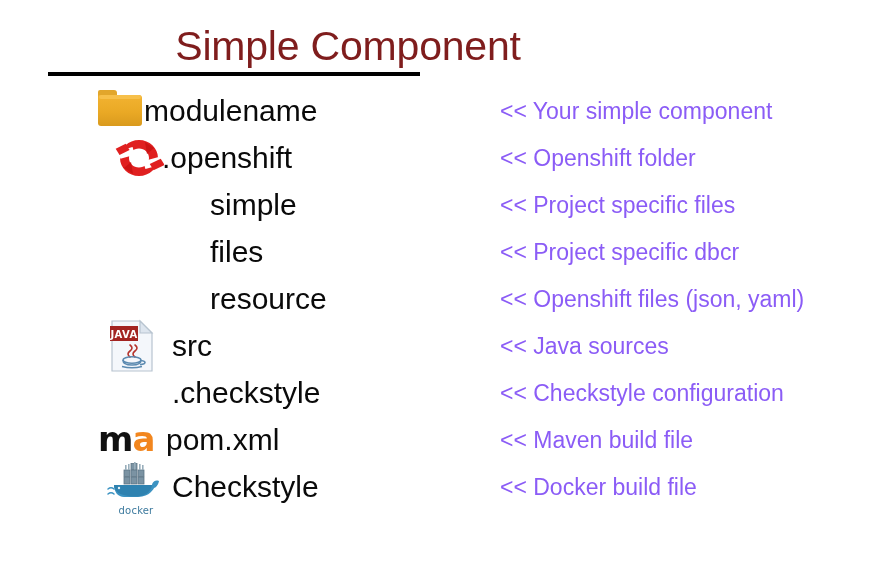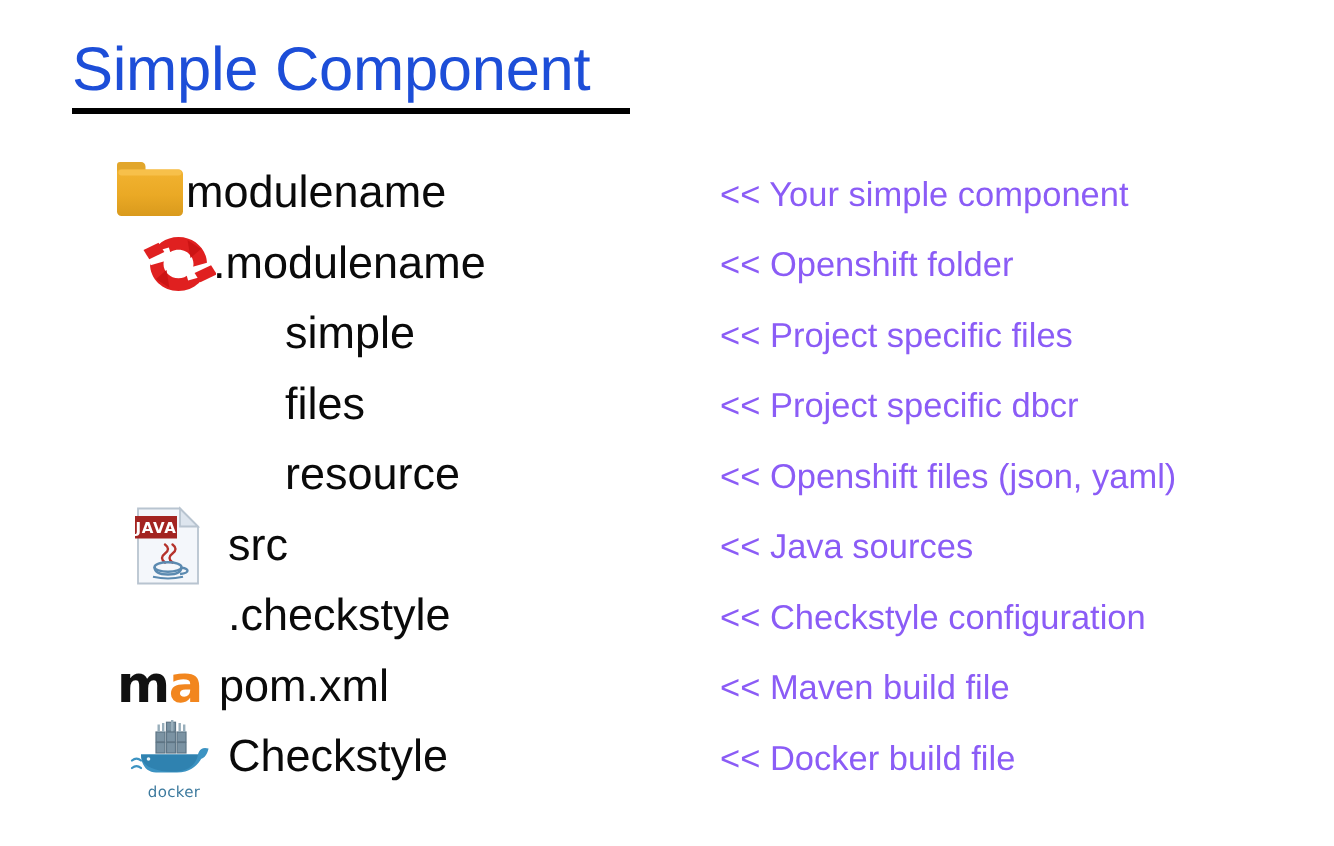--- a/index.html
+++ b/index.html
@@ -28,36 +28,38 @@
     position: absolute;
     left: 48px;
     top: 22px;
     width: 600px;
   }
   .title {
     font-size: 41px;
     font-weight: 400;
     line-height: 48px;
     letter-spacing: -0.2px;
-    color: #1d4ed8;
+    color: #7f1d1d;
     white-space: nowrap;
+    text-align: center;
   }
   .title-rule {
     width: 372px;
     height: 4px;
     background: #000000;
     margin-top: 2px;
   }
 
   
   .rows {
     position: absolute;
     left: 0;
-    top: 106px;
+    top: 88px;
     width: 748px;
+    padding-left: 20px;
   }
   .row {
     position: relative;
     height: 47px;
   }
   .row-icon {
     position: absolute;
     left: 0;
     top: 0;
     width: 100%;
@@ -207,21 +209,21 @@
               <path d="M2 11 L13 9 L15 16 L4 18 Z" transform="rotate(-16 8 13)"></path>
               <path d="M36 26 L48 24 L50 31 L38 33 Z" transform="rotate(-16 43 28)"></path>
             </g>
             <g fill="#cc1414">
               <path d="M31 6 L40 12 L33 18 Z"></path>
               <path d="M19 38 L10 32 L17 26 Z"></path>
             </g>
           </svg>
         </div>
       </div>
-      <div class="row-name" style="left:142px;">.modulename</div>
+      <div class="row-name" style="left:142px;">.openshift</div>
       <div class="row-desc">&lt;&lt; Openshift folder</div>
     </div>
 
     <div class="row">
       <div class="row-name" style="left:190px;">simple</div>
       <div class="row-desc">&lt;&lt; Project specific files</div>
     </div>
 
     <div class="row">
       <div class="row-name" style="left:190px;">files</div>

